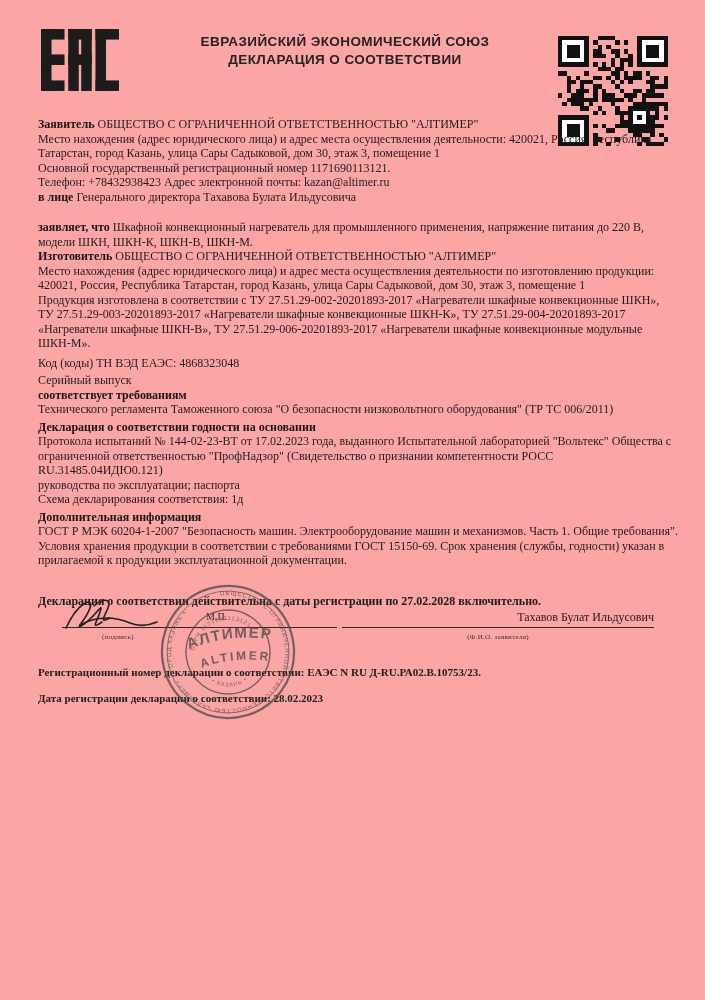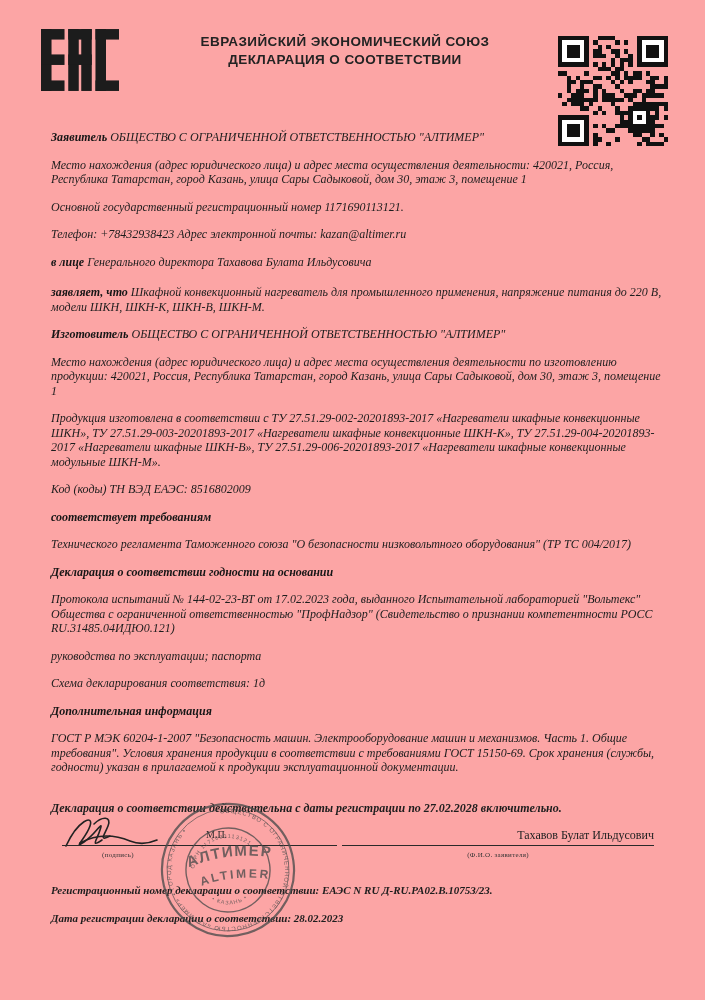--- a/index.html
+++ b/index.html
@@ -11,21 +11,21 @@
   
   .eac-logo{position:absolute;left:41px;top:29px;}
   .hdr-title{
     position:absolute;left:140px;top:33px;width:410px;text-align:center;
     font-family:"Liberation Sans",sans-serif;font-weight:bold;
     font-size:13.5px;line-height:17.5px;letter-spacing:.4px;color:#232323;
   }
   .qr{position:absolute;left:558px;top:36px;}
   
   .doc-body{position:absolute;left:38px;top:117px;width:640px;font-size:12px;line-height:14.5px;}
-  .doc-body p{margin:13px;font-style:italic;}
+  .doc-body p{margin:0;}
   .doc-body b{font-weight:bold;color:#161616;}
   .mt3{margin-top:3px!important;}
   .mt5{margin-top:5px!important;}
   .mt16{margin-top:16px!important;}
   .mt26{margin-top:26px!important;}
   .validity{font-weight:bold;font-size:12px;}
   .reg-line{font-weight:bold;font-size:11px;margin-top:7px!important;}
   .reg-line.date{margin-top:11px!important;}
   
   .sig-row{position:relative;height:48px;margin-top:2px;}
@@ -268,24 +268,25 @@
     <p><b>Заявитель</b><span> ОБЩЕСТВО С ОГРАНИЧЕННОЙ ОТВЕТСТВЕННОСТЬЮ "АЛТИМЕР"</span></p>
     <p>Место нахождения (адрес юридического лица) и адрес места осуществления деятельности: 420021, Россия, Республика Татарстан, город Казань, улица Сары Садыковой, дом 30, этаж 3, помещение 1</p>
     <p>Основной государственный регистрационный номер 1171690113121.</p>
     <p>Телефон: +78432938423 Адрес электронной почты: kazan@altimer.ru</p>
     <p><b>в лице</b><span> Генерального директора Тахавова Булата Ильдусовича</span></p>
 
     <p class="mt16"><b>заявляет, что</b><span> Шкафной конвекционный нагреватель для промышленного применения, напряжение питания до 220 В, модели ШКН, ШКН-К, ШКН-В, ШКН-М.</span></p>
     <p><b>Изготовитель</b><span> ОБЩЕСТВО С ОГРАНИЧЕННОЙ ОТВЕТСТВЕННОСТЬЮ "АЛТИМЕР"</span></p>
     <p>Место нахождения (адрес юридического лица) и адрес места осуществления деятельности по изготовлению продукции: 420021, Россия, Республика Татарстан, город Казань, улица Сары Садыковой, дом 30, этаж 3, помещение 1</p>
     <p>Продукция изготовлена в соответствии с ТУ 27.51.29-002-20201893-2017 «Нагреватели шкафные конвекционные ШКН», ТУ 27.51.29-003-20201893-2017 «Нагреватели шкафные конвекционные ШКН-К», ТУ 27.51.29-004-20201893-2017 «Нагреватели шкафные ШКН-В», ТУ 27.51.29-006-20201893-2017 «Нагреватели шкафные конвекционные модульные ШКН-М».</p>
-    <p class="mt5">Код (коды) ТН ВЭД ЕАЭС: 8516802009</p>
+    <p class="mt5">Код (коды) ТН ВЭД ЕАЭС: 4868323048</p>
+    <p class="mt3">Серийный выпуск</p>
 
     <p><b>соответствует требованиям</b></p>
-    <p>Технического регламента Таможенного союза "О безопасности низковольтного оборудования" (ТР ТС 004/2017)</p>
+    <p>Технического регламента Таможенного союза "О безопасности низковольтного оборудования" (ТР ТС 006/2011)</p>
 
     <p class="mt3"><b>Декларация о соответствии годности на основании</b></p>
     <p>Протокола испытаний № 144-02-23-ВТ от 17.02.2023 года, выданного Испытательной лабораторией "Вольтекс" Общества с ограниченной ответственностью "ПрофНадзор" (Свидетельство о признании компетентности РОСС RU.31485.04ИДЮ0.121)</p>
     <p>руководства по эксплуатации; паспорта</p>
     <p>Схема декларирования соответствия: 1д</p>
 
     <p class="mt3"><b>Дополнительная информация</b></p>
     <p>ГОСТ Р МЭК 60204-1-2007 "Безопасность машин. Электрооборудование машин и механизмов. Часть 1. Общие требования". Условия хранения продукции в соответствии с требованиями ГОСТ 15150-69. Срок хранения (службы, годности) указан в прилагаемой к продукции эксплуатационной документации.</p>
 
     <p class="validity mt26">Декларация о соответствии действительна с даты регистрации по 27.02.2028 включительно.</p>

